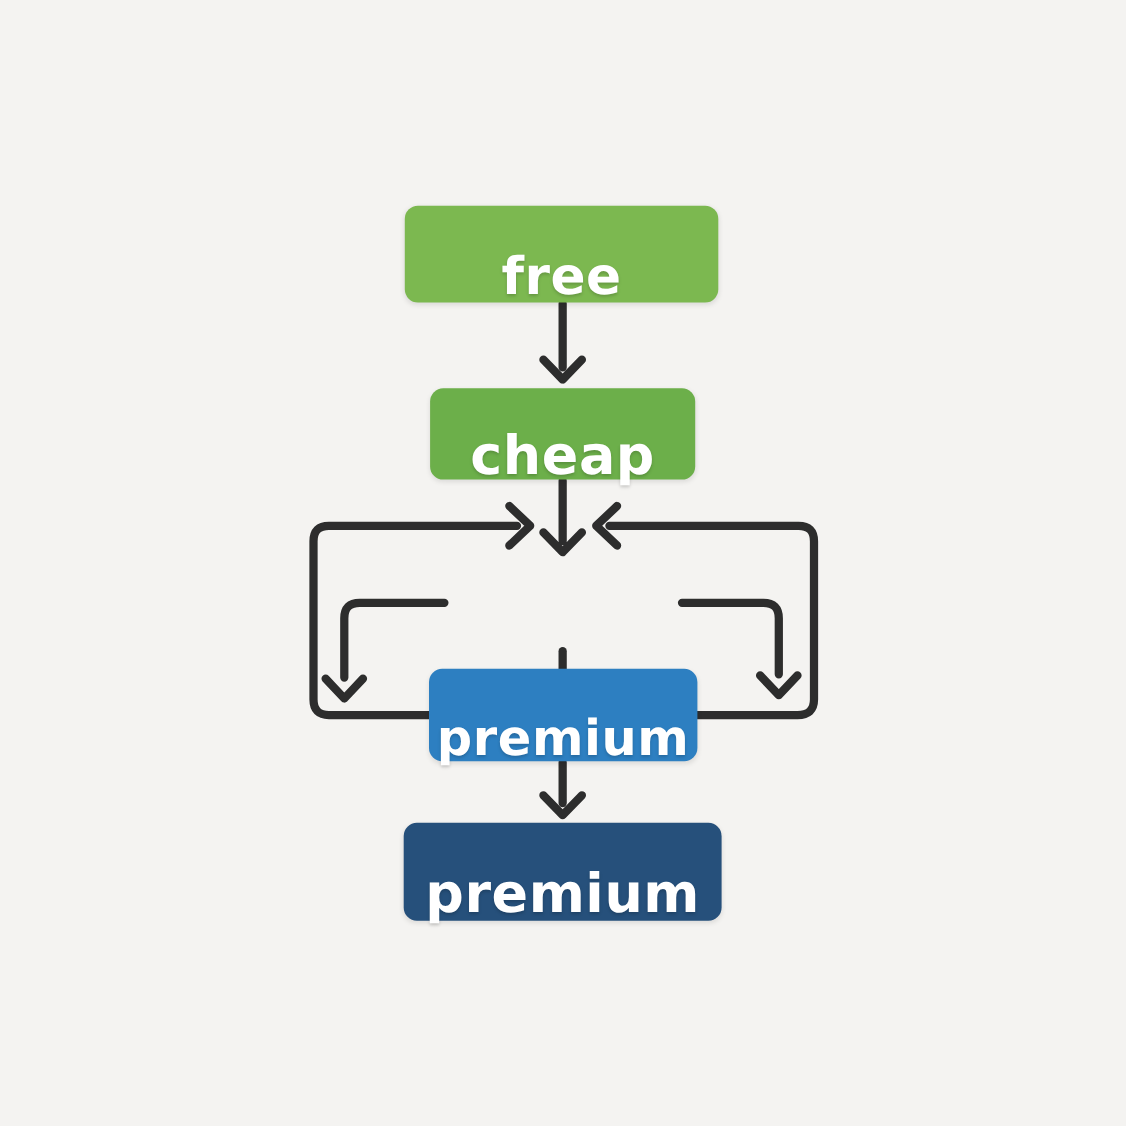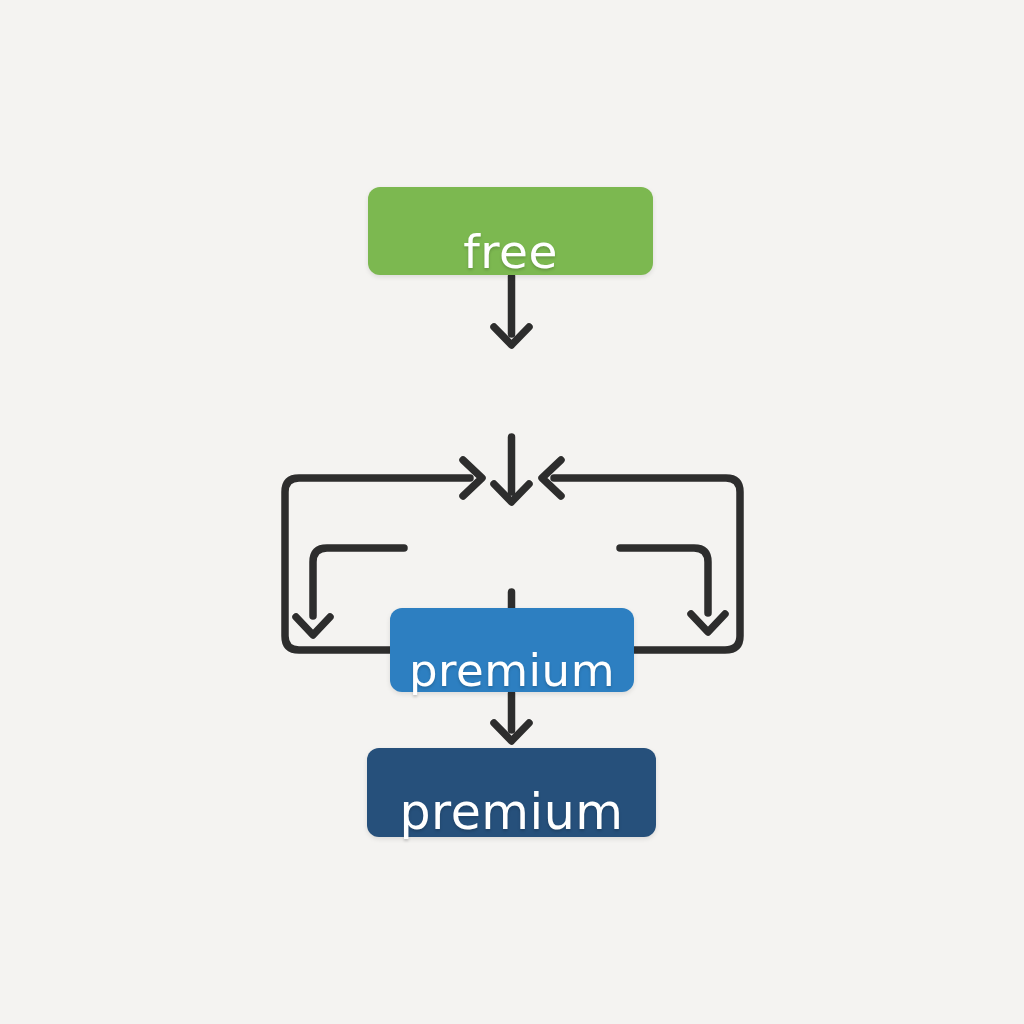--- a/index.html
+++ b/index.html
@@ -32,21 +32,21 @@
   .node {
     position: absolute;
     display: flex;
     align-items: center;
     justify-content: center;
     border-radius: 12px;
     box-shadow: 0 2px 5px rgba(0,0,0,0.10);
   }
   .node span {
     color: var(--label, #ffffff);
-    font-weight: 400;
+    font-weight: 700;
     text-shadow: 0 2px 3px rgba(0,0,0,0.18);
     letter-spacing: 0.5px;
     margin-top: 40px;
   }
   .node-free span           { font-size: 47px; }
   .node-cheap span          { font-size: 49px; }
   .node-mid span            { font-size: 47px; }
   .node-premium-mid span    { font-size: 45px; }
   .node-premium-bottom span { font-size: 49px; }
 
@@ -77,20 +77,23 @@
 
     <path d="M 511.5 592 L 511.5 609"></path>
 
     <path d="M 511.5 693 L 511.5 730 M 494 723 L 511.5 741 L 529 723"></path>
   </svg>
 
   <div class="node node-free" style="background: rgb(124, 184, 80);">
     <span>free</span>
   </div>
 
+  <div class="node node-cheap" style="background: rgb(108, 175, 74);">
+    <span>cheap</span>
+  </div>
 
 
   <div class="node node-premium-mid" style="background: rgb(45, 127, 193);">
     <span>premium</span>
   </div>
 
   <div class="node node-premium-bottom" style="background: rgb(38, 80, 123);">
     <span>premium</span>
   </div>
 

